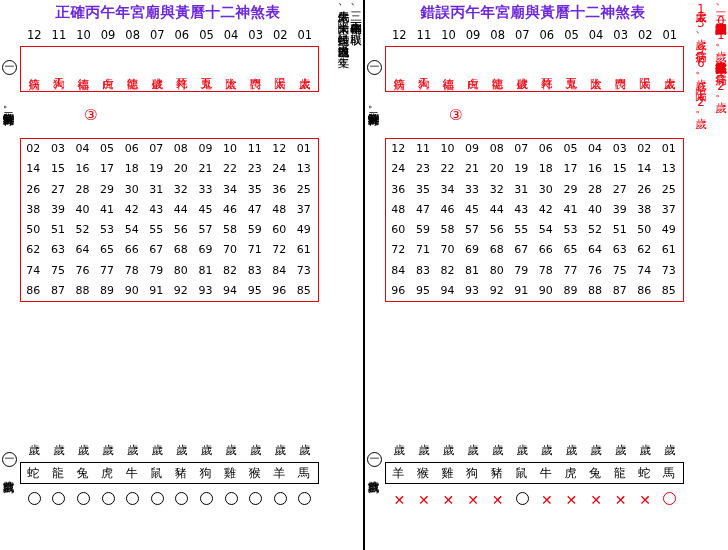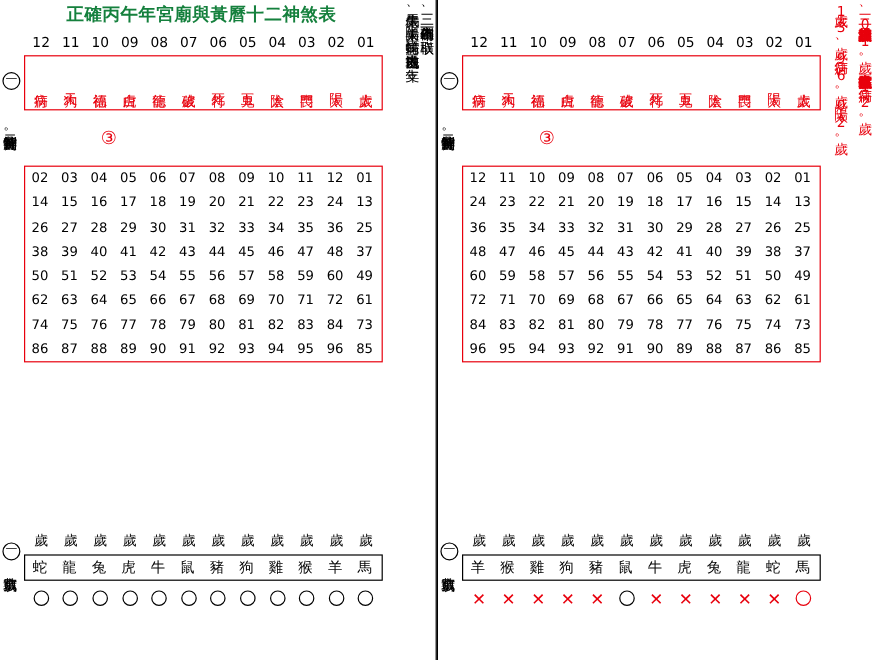--- a/index.html
+++ b/index.html
@@ -33,21 +33,21 @@
     text-align:left;
   }
   .annot.black { color:#000; }
 
   
   .title {
     position:absolute; top:3px; left:18px; width:300px;
     text-align:center; font-size:14.5px; font-weight:bold;
     letter-spacing:0.5px; white-space:nowrap;
   }
-  .title.red { color:#15803d; }
+  .title.red { color:#6d28d9; }
 
   
   .monthrow {
     position:absolute; display:flex; flex-direction:row;
     font-size:11.5px; letter-spacing:0px;
   }
   .monthrow .cell { width:24.6px; text-align:center; }
 
   
   .shensha {
@@ -307,20 +307,21 @@
     <div class="vlabel black" style="top:472px; left:2px;">填寫歲數</div>
 
     <div class="annot black" style="right:2px; left:auto; width:42px;">三、正確丙午年為例　橫取。
 太歲午馬、太陽未羊、病符巳蛇。再以地支吉凶，年支</div>
 
     <div class="vline" style="right:0;"></div>
   </div>
 
   <div class="panel right">
 
+    <div class="title red">錯誤丙午年宮廟與黃曆十二神煞表</div>
 
     <div class="monthrow" style="top:28px; left:22px;">
       <span class="cell">12</span>
       <span class="cell">11</span>
       <span class="cell">10</span>
       <span class="cell">09</span>
       <span class="cell">08</span>
       <span class="cell">07</span>
       <span class="cell">06</span>
       <span class="cell">05</span>

